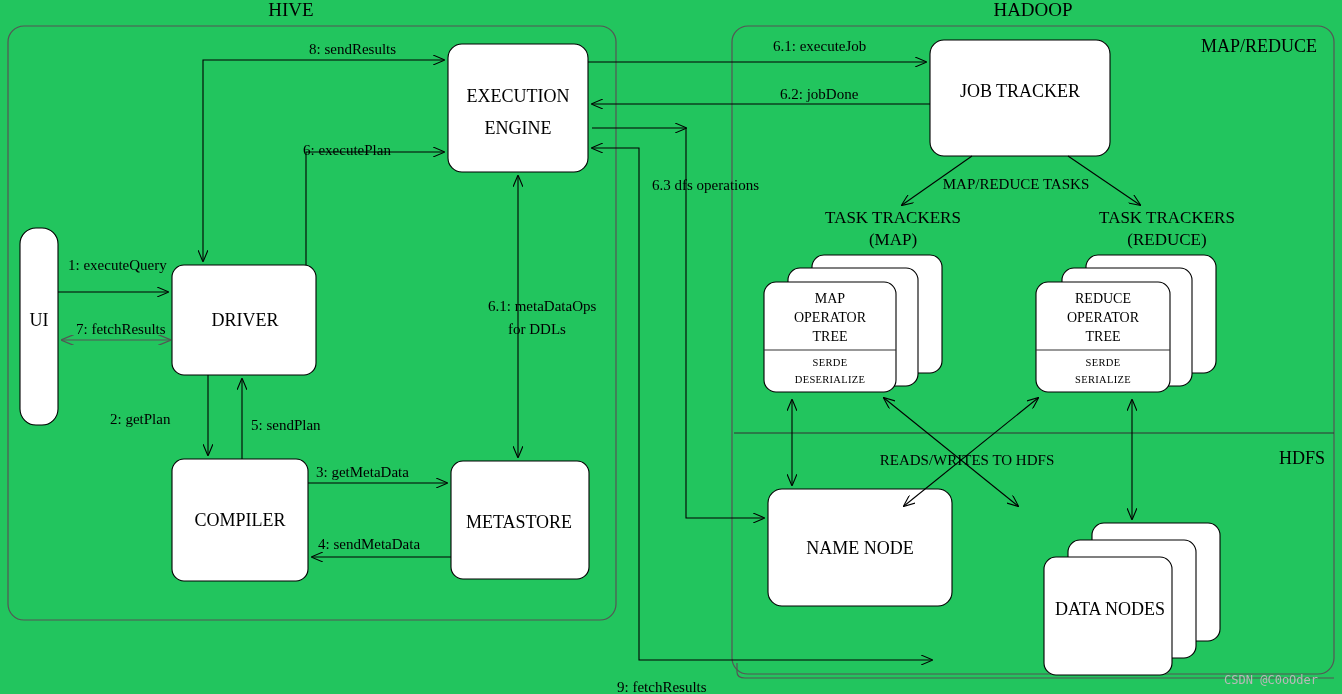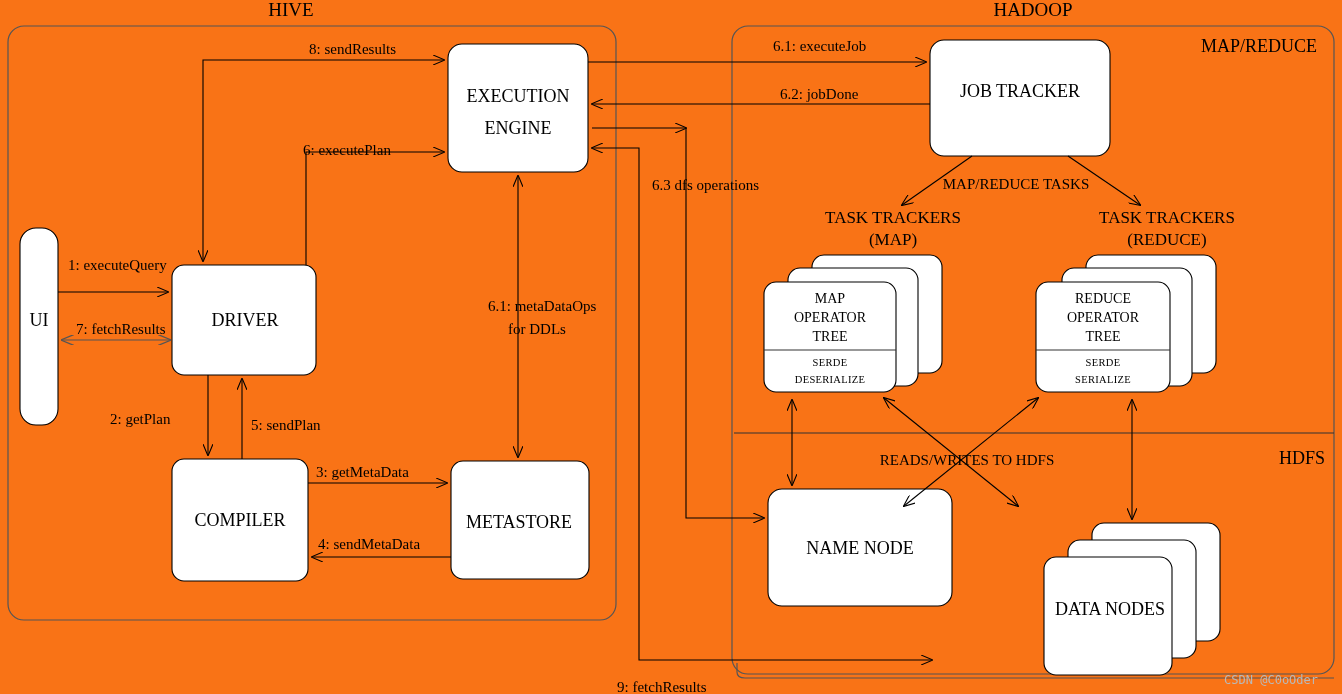--- a/index.html
+++ b/index.html
@@ -1,17 +1,17 @@
 <!DOCTYPE html>
 <html><head>
 <meta charset="utf-8">
 <style>
   html,body{margin:0;padding:0;background:#ffffff;}
   body{font-family:"Liberation Serif","DejaVu Serif",serif;}
-  #stage{position:relative;width:1342px;height:694px;background:#f97316;overflow:hidden;}
+  #stage{position:relative;width:1342px;height:694px;background:#22c55e;overflow:hidden;}
   svg{position:absolute;left:0;top:0;width:1342px;height:694px;}
   .bx{fill:#fff;stroke:#000;stroke-width:1.1;}
   .cont{fill:none;stroke:#555;stroke-width:1.2;}
   .ln{stroke:#000;stroke-width:1.1;fill:none;}
   .lng{stroke:#555;stroke-width:1.2;fill:none;}
   .hr{stroke:#333;stroke-width:1.1;}
   text{font-family:"Liberation Serif","DejaVu Serif",serif;fill:#000;}
   .t-hdr{font-size:19px;text-anchor:middle;}
   .t-box{font-size:18px;text-anchor:middle;}
   .t-lbl{font-size:15px;}

